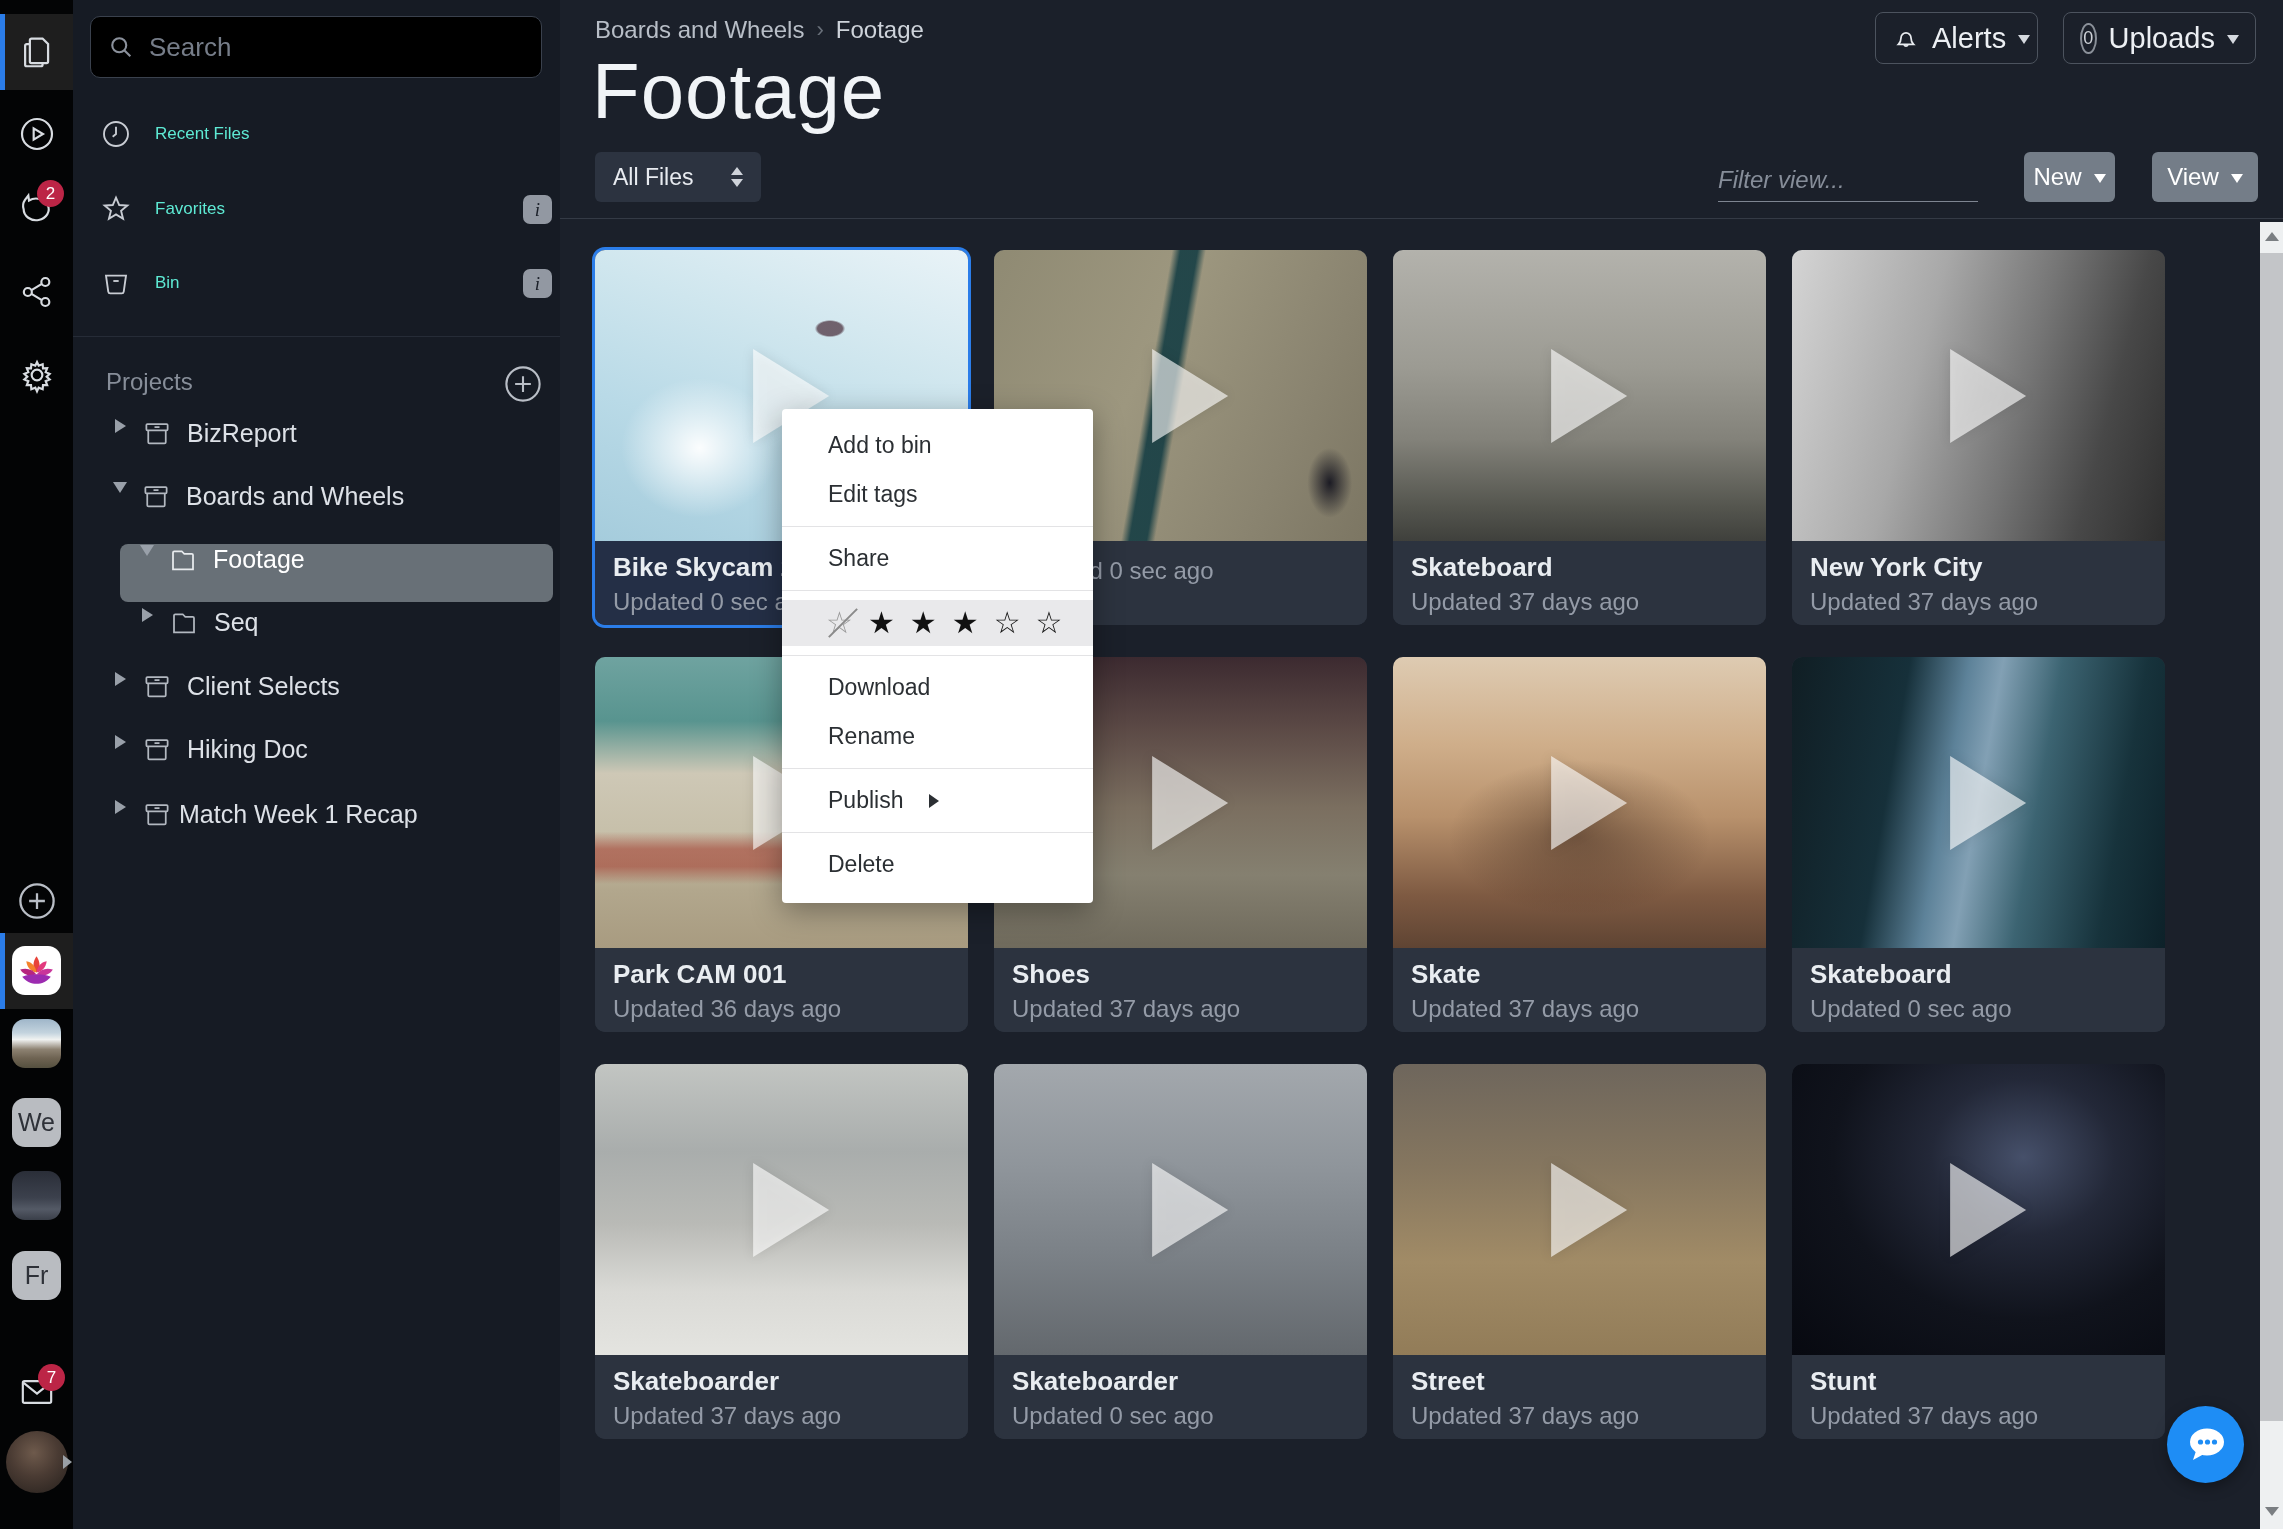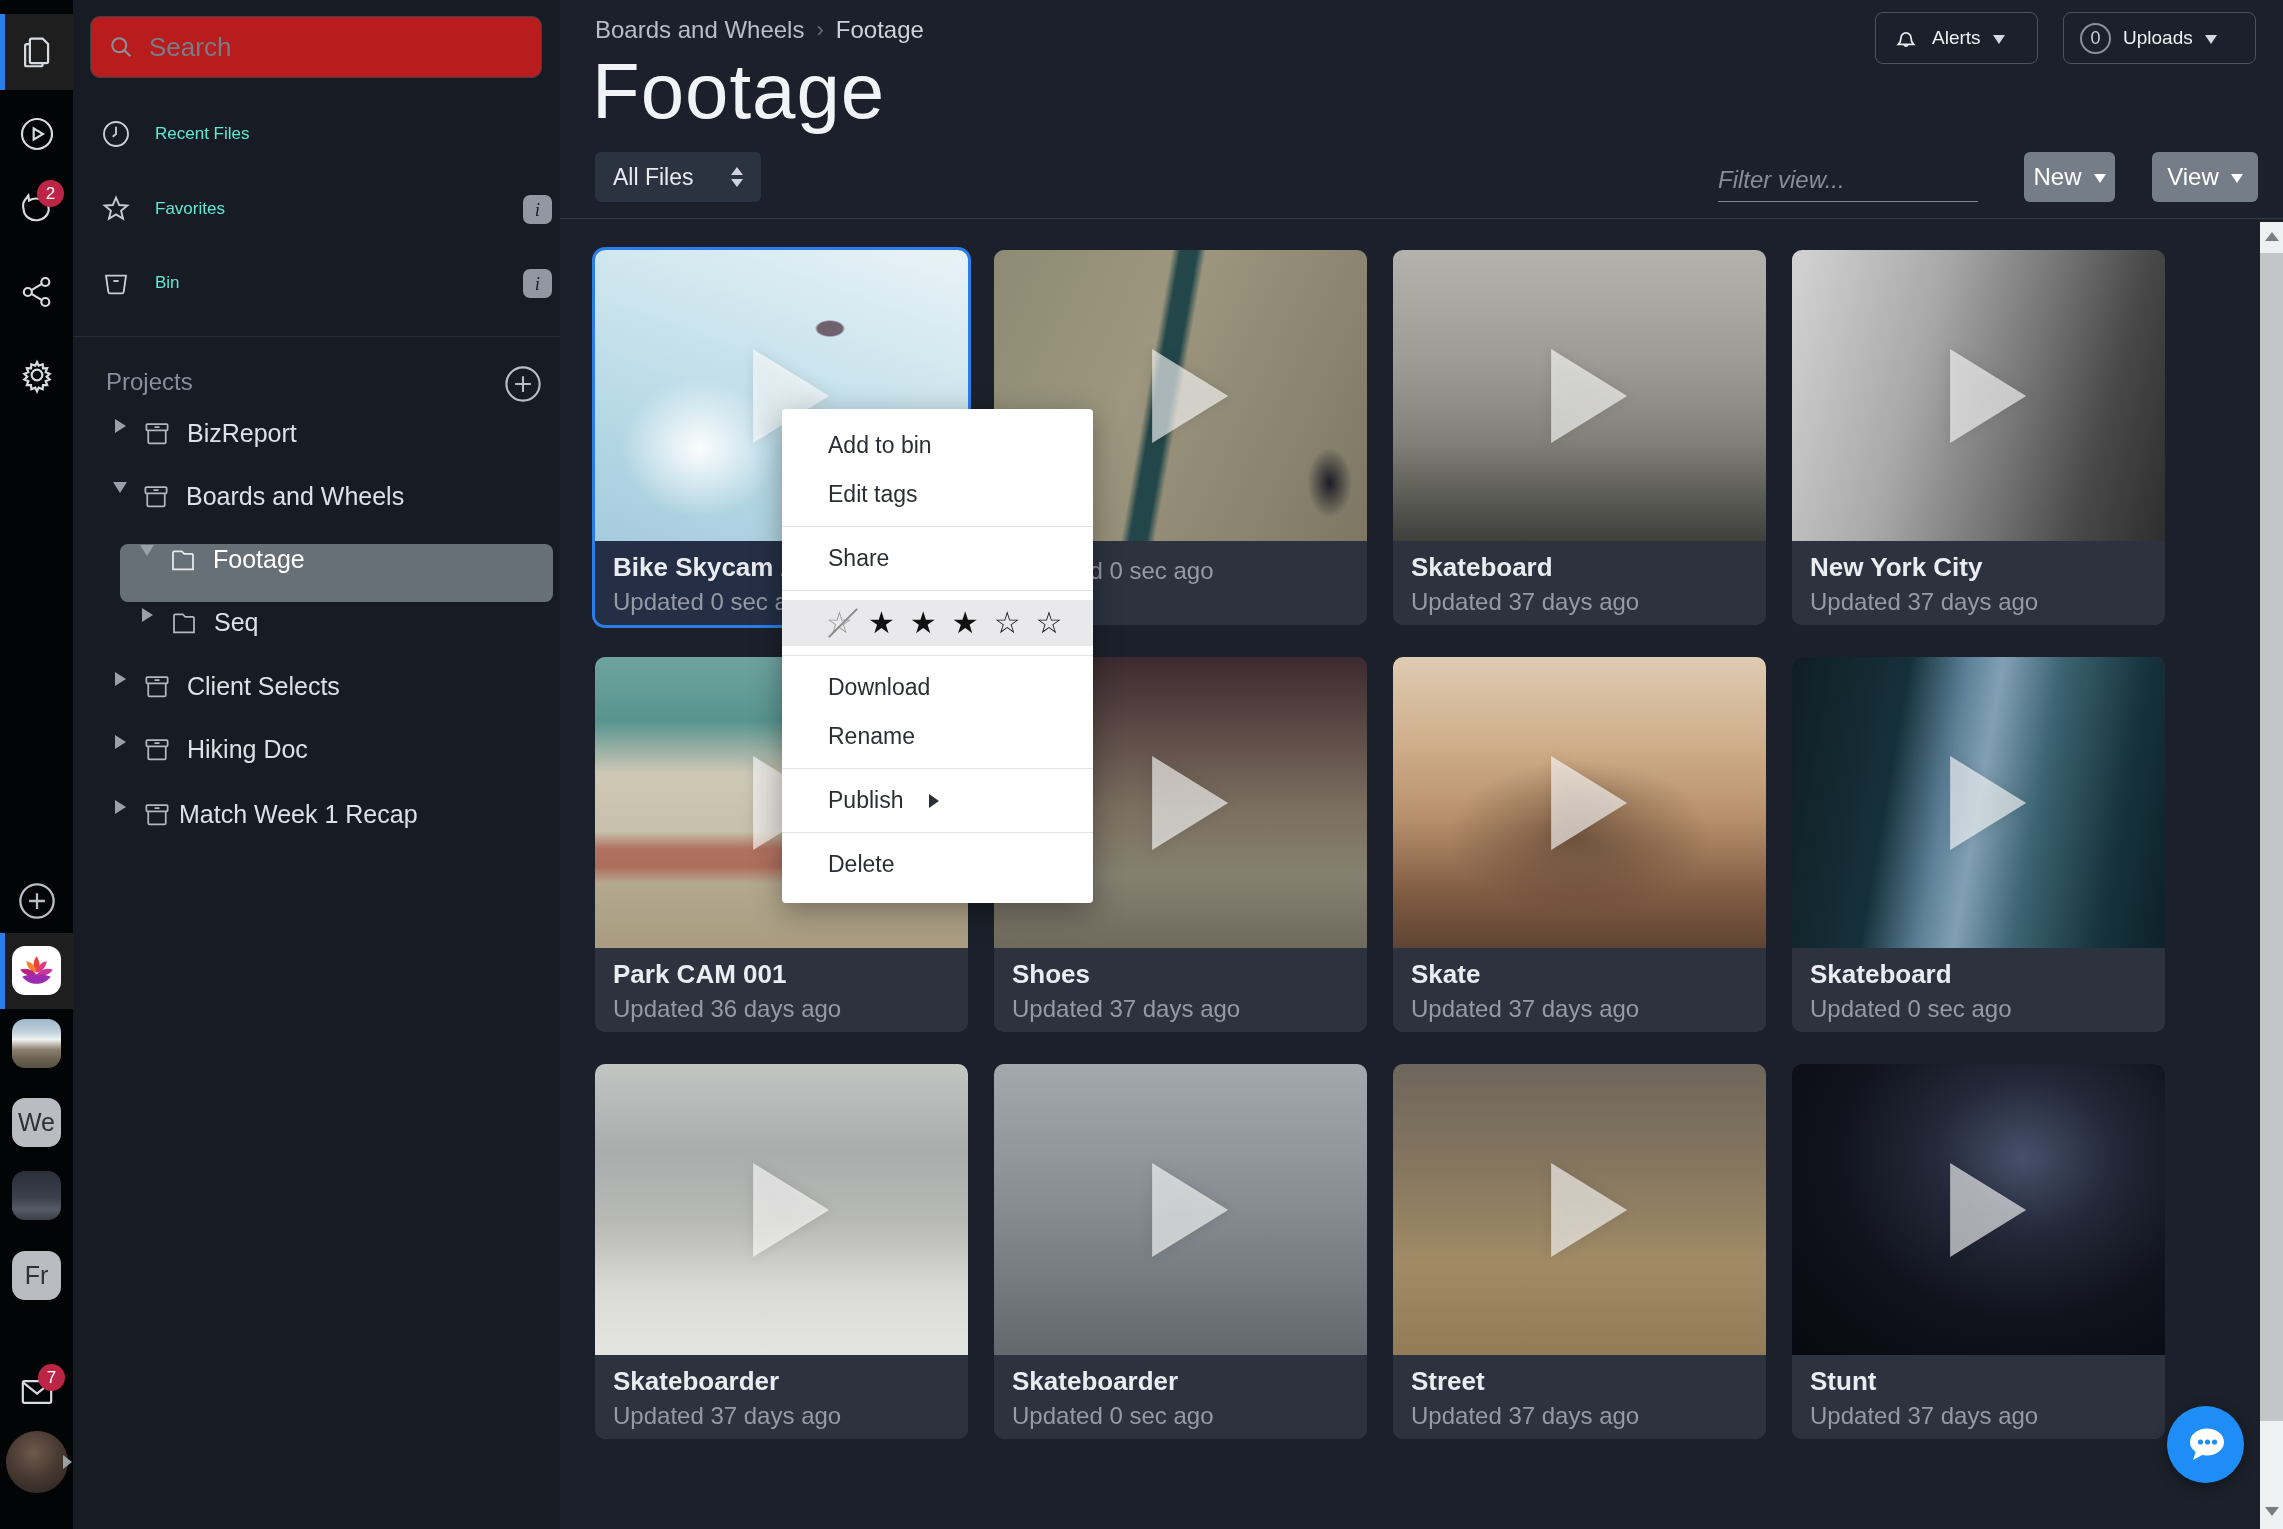--- a/index.html
+++ b/index.html
@@ -24,21 +24,21 @@
   .ws-mountain { background:linear-gradient(180deg,#9fb6c9 0%,#c3d3de 28%,#f0f2f1 42%,#8d8272 62%,#6e6352 80%,#55503f 100%); }
   .ws-night { background:linear-gradient(180deg,#2a2e38 0%,#3c414d 55%,#545a66 78%,#3a3f49 100%); }
   .rail-avatar { position:absolute; left:6px; width:62px; height:62px; border-radius:50%;
     background:radial-gradient(circle at 45% 35%, #6e5a4c 0%, #4a3b33 45%, #241f1c 100%); }
   .avatar-caret { position:absolute; left:63px; width:0; height:0;
     border-left:9px solid #9aa0a6; border-top:7px solid transparent; border-bottom:7px solid transparent; }
 
   
   .sidebar { position:absolute; left:73px; top:0; width:487px; height:1529px; background:#161b24; z-index:20; }
   .search-box { position:absolute; left:17px; top:16px; width:452px; height:62px;
-    background:#b91c1c; border:1px solid #3a414d; border-radius:10px;
+    background:#000000; border:1px solid #3a414d; border-radius:10px;
     display:flex; align-items:center; padding-left:16px; gap:14px; }
   .search-box input { flex:1; background:transparent; border:none; outline:none;
     font-family:"Liberation Sans",sans-serif; font-size:26px; color:#c3c8d0; }
   .search-box input::placeholder { color:#767d89; }
   .nav-row { position:absolute; left:0; width:487px; height:56px; display:flex; align-items:center; cursor:pointer; }
   .nav-row .nicon { margin-left:27px; width:34px; color:#c9cdd4; }
   .nav-row .nlabel { margin-left:21px; font-size:17px; color:#5eead4; }
   .info-badge { position:absolute; left:450px; top:14px; width:29px; height:29px; border-radius:7px;
     background:#9298a2; color:#1a1f28; font-size:19px; font-style:italic; font-family:"Liberation Serif",serif;
     display:flex; align-items:center; justify-content:center; }
@@ -69,21 +69,21 @@
   .filter-input { position:absolute; left:1158px; top:158px; width:260px; height:44px;
     background:transparent; border:none; border-bottom:1px solid #7e8591; outline:none;
     font-family:"Liberation Sans",sans-serif; font-style:italic; font-size:24px; color:#b9bec7; }
   .filter-input::placeholder { color:#868d99; }
   .gray-btn { position:absolute; top:152px; height:50px; background:#747d88; border-radius:6px;
     display:flex; align-items:center; justify-content:center; gap:12px; cursor:pointer; }
   .gray-btn .gb-label { font-size:24px; color:#ffffff; }
   .gb-caret { width:0; height:0; border-top:9px solid #ffffff; border-left:6px solid transparent; border-right:6px solid transparent; margin-top:3px; }
   .top-btn { position:absolute; top:12px; height:52px; border:1px solid #4c535e; border-radius:8px;
     display:flex; align-items:center; padding:0 16px; gap:12px; cursor:pointer; color:#eceff3; }
-  .top-btn .tb-label { font-size:19px; }
+  .top-btn .tb-label { font-size:29px; }
   .tb-caret { width:0; height:0; border-top:9px solid #d5d9df; border-left:6px solid transparent; border-right:6px solid transparent; margin-top:3px; }
   .uploads-circle { width:31px; height:31px; border-radius:50%; border:2px solid #8a9099;
     display:flex; align-items:center; justify-content:center; font-size:18px; color:#cdd1d7; }
   .toolbar-divider { position:absolute; left:0; top:218px; width:1723px; height:1px; background:#343a45; }
 
   
   .grid { position:absolute; left:35px; top:250px; display:grid;
     grid-template-columns:repeat(4,373px); grid-auto-rows:375px; column-gap:26px; row-gap:32px; }
   .card { position:relative; width:373px; height:375px; border-radius:10px; background:#2c333f; overflow:hidden; cursor:pointer; }
   .card.selected { box-shadow:0 0 0 3px #2b7de9; }

